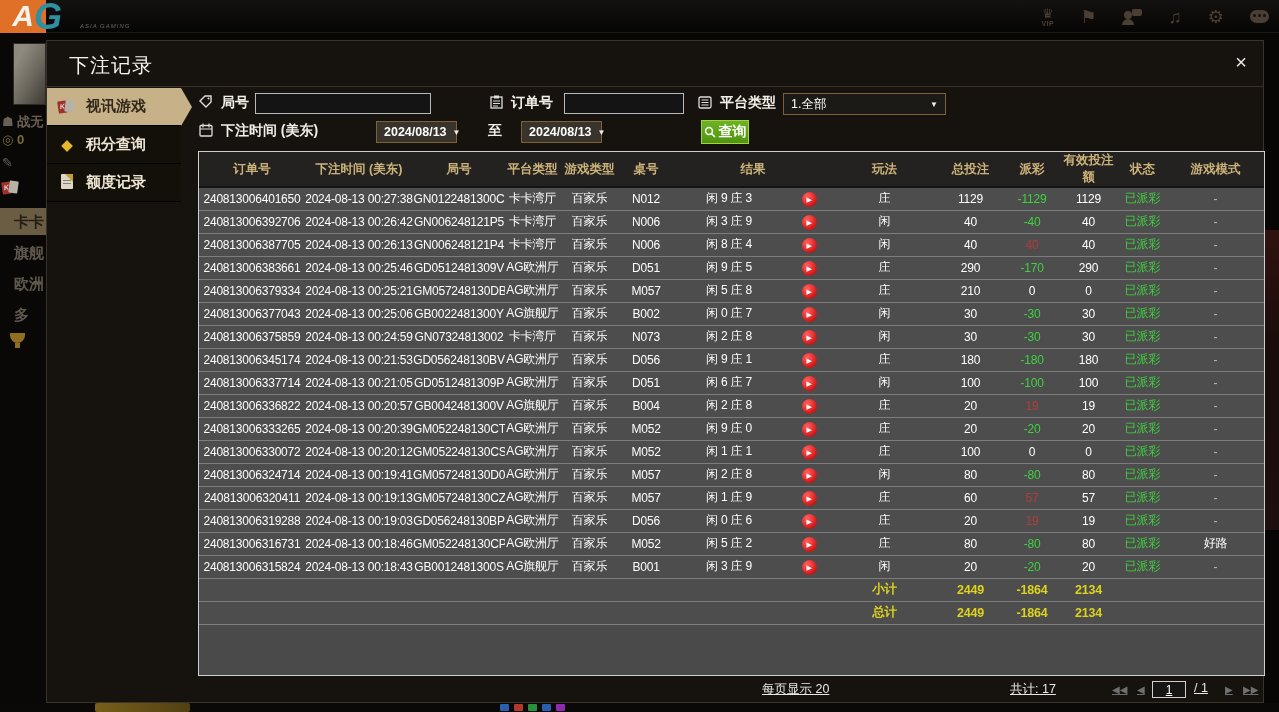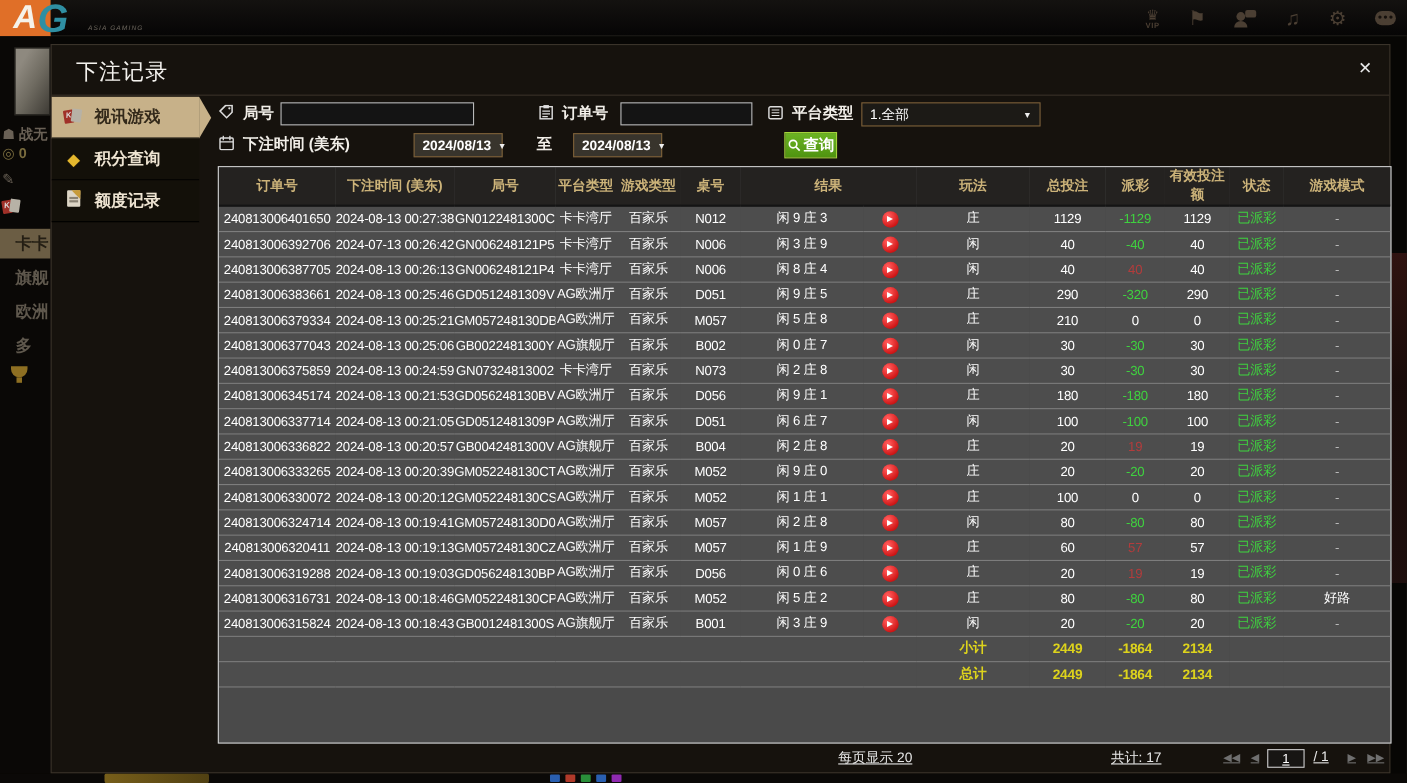--- a/index.html
+++ b/index.html
@@ -217,21 +217,21 @@
     </span>
     <div class="f-date" style="left:189px; top:33px; width:81px;">
       <span>2024/08/13</span>
       <span class="caret">▼</span>
     </div>
     <span class="f-label" style="left:301px; top:34px;">至</span>
     <div class="f-date" style="left:334px; top:33px; width:81px;">
       <span>2024/08/13</span>
       <span class="caret">▼</span>
     </div>
-    <div class="search-btn" style="left:514px; top:32px;margin-left:12px;">
+    <div class="search-btn" style="left:514px; top:32px;">
       <svg width="12" height="12" viewBox="0 0 12 12">
           <circle cx="5" cy="5" r="3.4" fill="none" stroke="#fff" stroke-width="1.5"></circle>
           <path d="M7.6 7.6 L11 11" stroke="#fff" stroke-width="1.6"></path>
         </svg>
       <span>查询</span>
     </div>
   </div>
 
   <div class="table-wrap">
     <table>
@@ -280,21 +280,21 @@
             <td><span class="play-btn">▶</span></td>
             <td class="">庄</td>
             <td class="">1129</td>
             <td class="neg">-1129</td>
             <td class="">1129</td>
             <td class="status">已派彩</td>
             <td class="mode-dim">-</td>
           </tr>
           <tr>
             <td class="">240813006392706</td>
-            <td class="">2024-07-13 00:26:42</td>
+            <td class="">2024-08-13 00:26:42</td>
             <td class="">GN006248121P5</td>
             <td class="">卡卡湾厅</td>
             <td class="">百家乐</td>
             <td class="">N006</td>
             <td class="">闲 3 庄 9</td>
             <td><span class="play-btn">▶</span></td>
             <td class="">闲</td>
             <td class="">40</td>
             <td class="neg">-40</td>
             <td class="">40</td>
@@ -321,21 +321,21 @@
             <td class="">240813006383661</td>
             <td class="">2024-08-13 00:25:46</td>
             <td class="">GD0512481309V</td>
             <td class="">AG欧洲厅</td>
             <td class="">百家乐</td>
             <td class="">D051</td>
             <td class="">闲 9 庄 5</td>
             <td><span class="play-btn">▶</span></td>
             <td class="">庄</td>
             <td class="">290</td>
-            <td class="neg">-320</td>
+            <td class="neg">-170</td>
             <td class="">290</td>
             <td class="status">已派彩</td>
             <td class="mode-dim">-</td>
           </tr>
           <tr>
             <td class="">240813006379334</td>
             <td class="">2024-08-13 00:25:21</td>
             <td class="">GM057248130DB</td>
             <td class="">AG欧洲厅</td>
             <td class="">百家乐</td>

